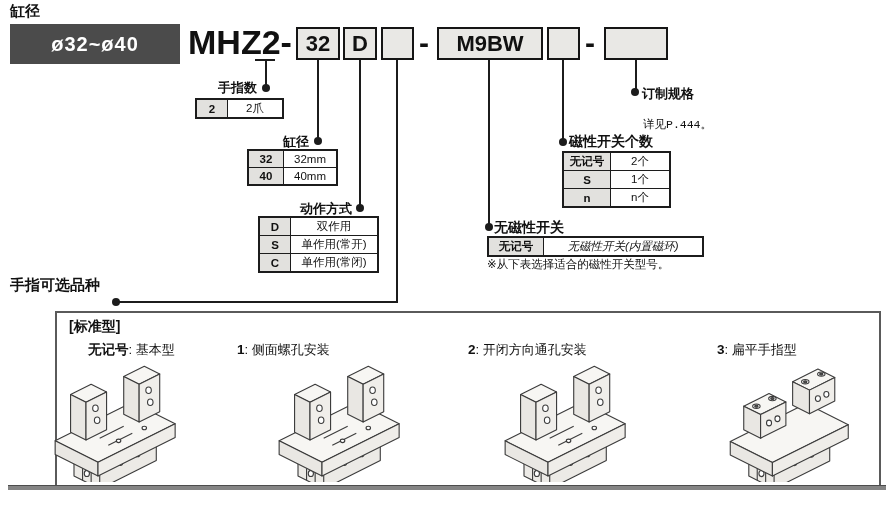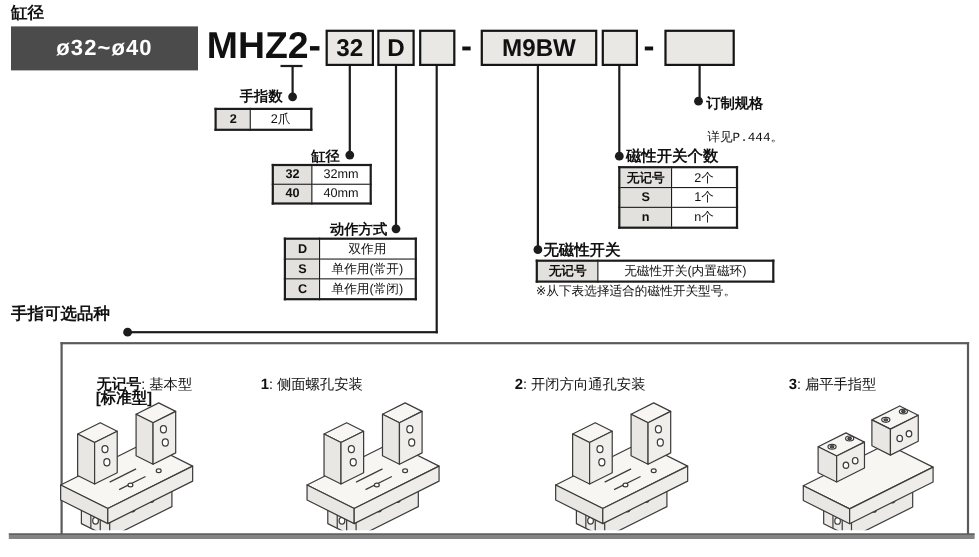--- a/index.html
+++ b/index.html
@@ -30,21 +30,21 @@
   table.tbl { border-collapse:collapse; background:#fff; position:absolute; border:2px solid #1c1c1c; }
   table.tbl td {
     border:1px solid #1c1c1c; font-size:11.5px; text-align:center;
     padding:1px 4px; height:14px; white-space:nowrap;
   }
   table.tbl td.code { background:#e2e1de; font-weight:bold; }
   .t-fingers td.code { width:22px; } .t-fingers td.val { width:46px; }
   .t-bore td.code { width:26px; }   .t-bore td.val { width:44px;text-align:center; }
   .t-action td.code { width:22px; } .t-action td.val { width:78px; }
   .t-qty td.code { width:38px; }    .t-qty td.val { width:50px; }
-  .t-model td.code { width:46px; }  .t-model td.val { width:150px; }
+  .t-model td.code { width:46px; }  .t-model td.val { width:150px;font-style:italic; }
   .frame { box-sizing:border-box; border:2px solid #5a5a5a; border-bottom:none; background:#fff; }
   .bottom-rule { background:#848484; border-top:1px solid #4c4c4c; }
   .group-label { font-weight:bold; font-size:14px; }
   .opt-label { font-size:13px; white-space:nowrap; }
   .opt-label b { font-size:13.5px; }
 </style>
 </head>
 <body>
 
 <div class="stage">
@@ -219,21 +219,21 @@
     </table>
   <div class="abs note" style="left:487px; top:257px;">※从下表选择适合的磁性开关型号。</div>
 
   <div class="abs callout-label" style="left:642px; top:85px;">订制规格</div>
   <div class="abs note" style="left:643px; top:117px;font-family:Liberation Mono, monospace;">详见P.444。</div>
 
   <div class="abs sec-title" style="left:10px; top:276px;">手指可选品种</div>
   <div class="abs frame" style="left:55px; top:311px; width:826px; height:175px;"></div>
   <div class="abs bottom-rule" style="left:8px; top:485px; width:878px; height:4px;"></div>
 
-  <div class="abs group-label" style="left:87px; top:318px;margin-top:35px;">[标准型]</div>
+  <div class="abs group-label" style="left:69px; top:318px;">[标准型]</div>
 
   <div class="abs opt-label" style="left:88px; top:341px;">
     <b>无记号</b><span>: </span><span>基本型</span>
   </div>
   <div class="abs opt-label" style="left:237px; top:341px;">
     <b>1</b><span>: </span><span>侧面螺孔安装</span>
   </div>
   <div class="abs opt-label" style="left:468px; top:341px;">
     <b>2</b><span>: </span><span>开闭方向通孔安装</span>
   </div>

